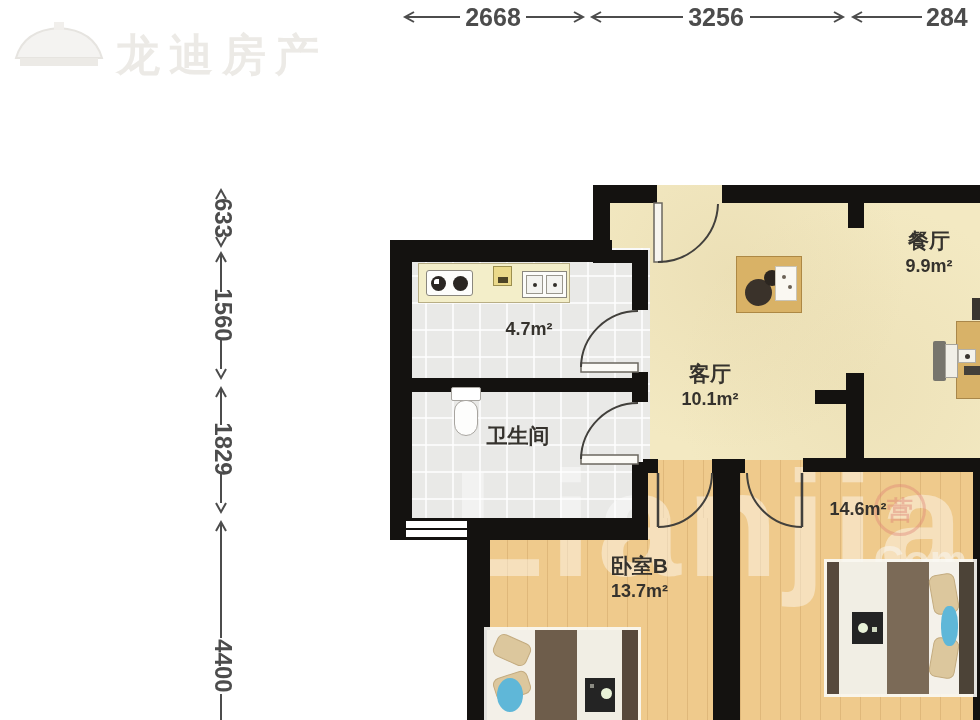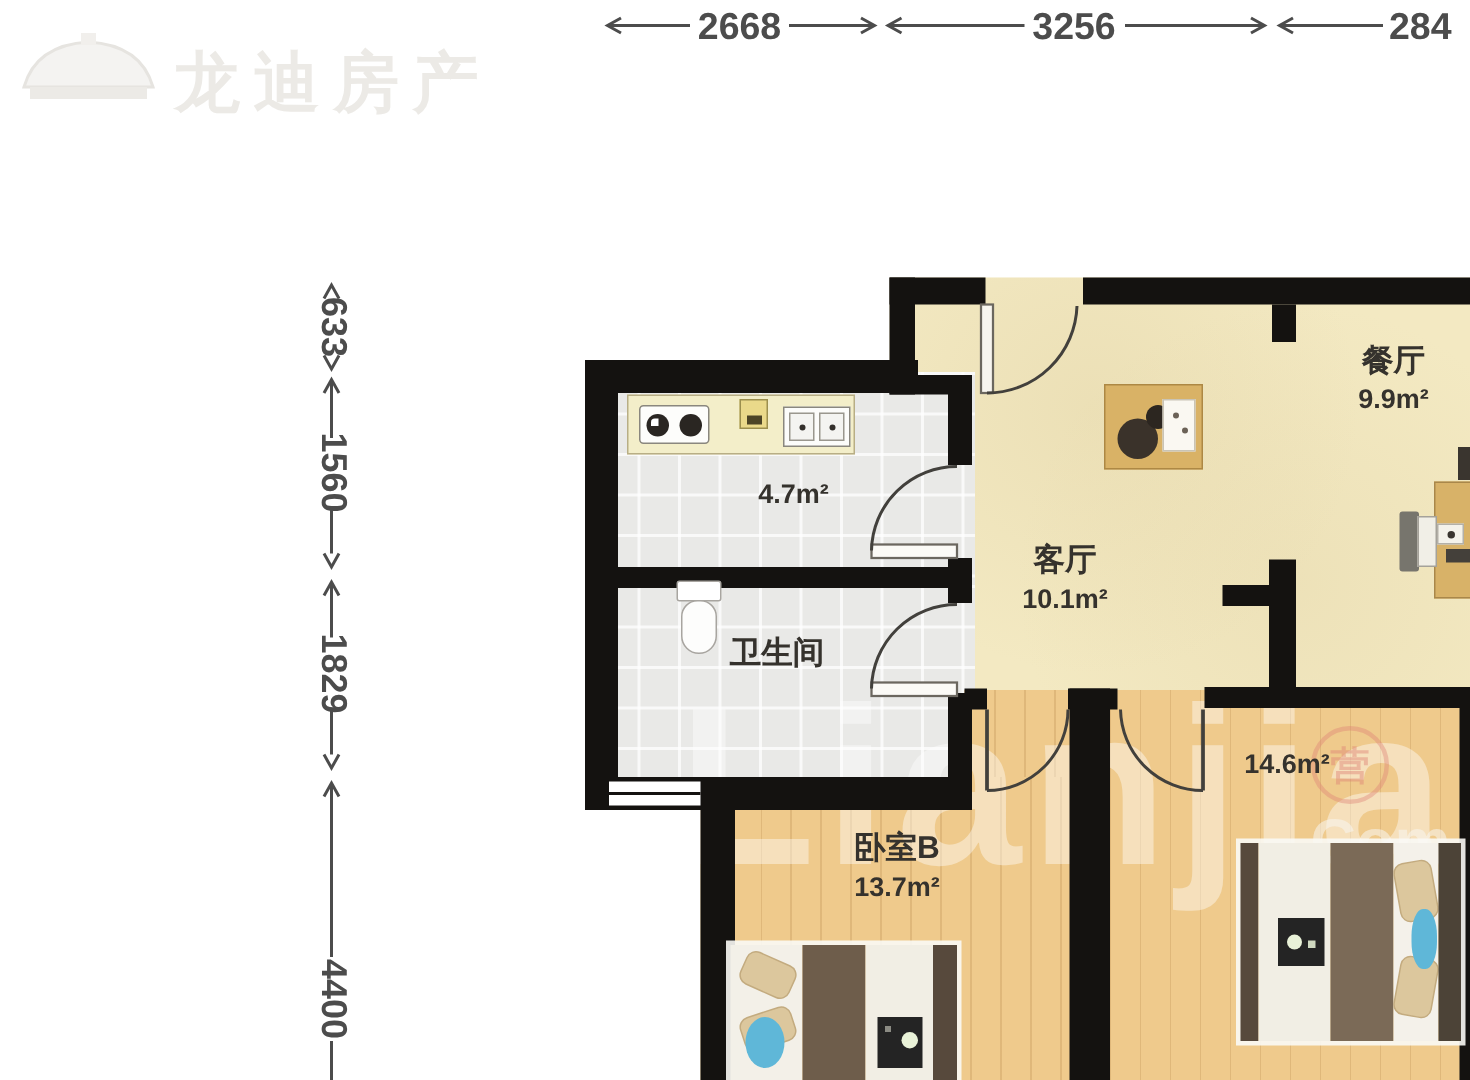--- a/index.html
+++ b/index.html
@@ -224,18 +224,18 @@
     <span class="nm">客厅</span>
     <span class="ar">10.1m²</span>
   </div>
   <div class="abs room-label" style="left:859px;top:229px;">
     <span class="nm">餐厅</span>
     <span class="ar">9.9m²</span>
   </div>
   <div class="abs room-label" style="left:788px;top:496px;">
     <span class="ar">14.6m²</span>
   </div>
-  <div class="abs room-label" style="left:528px;top:554px;">
+  <div class="abs room-label" style="left:528px;top:554px;text-align:right;">
     <span class="nm">卧室B</span>
     <span class="ar">13.7m²</span>
   </div>
 
 </div>
 
 </body></html>

